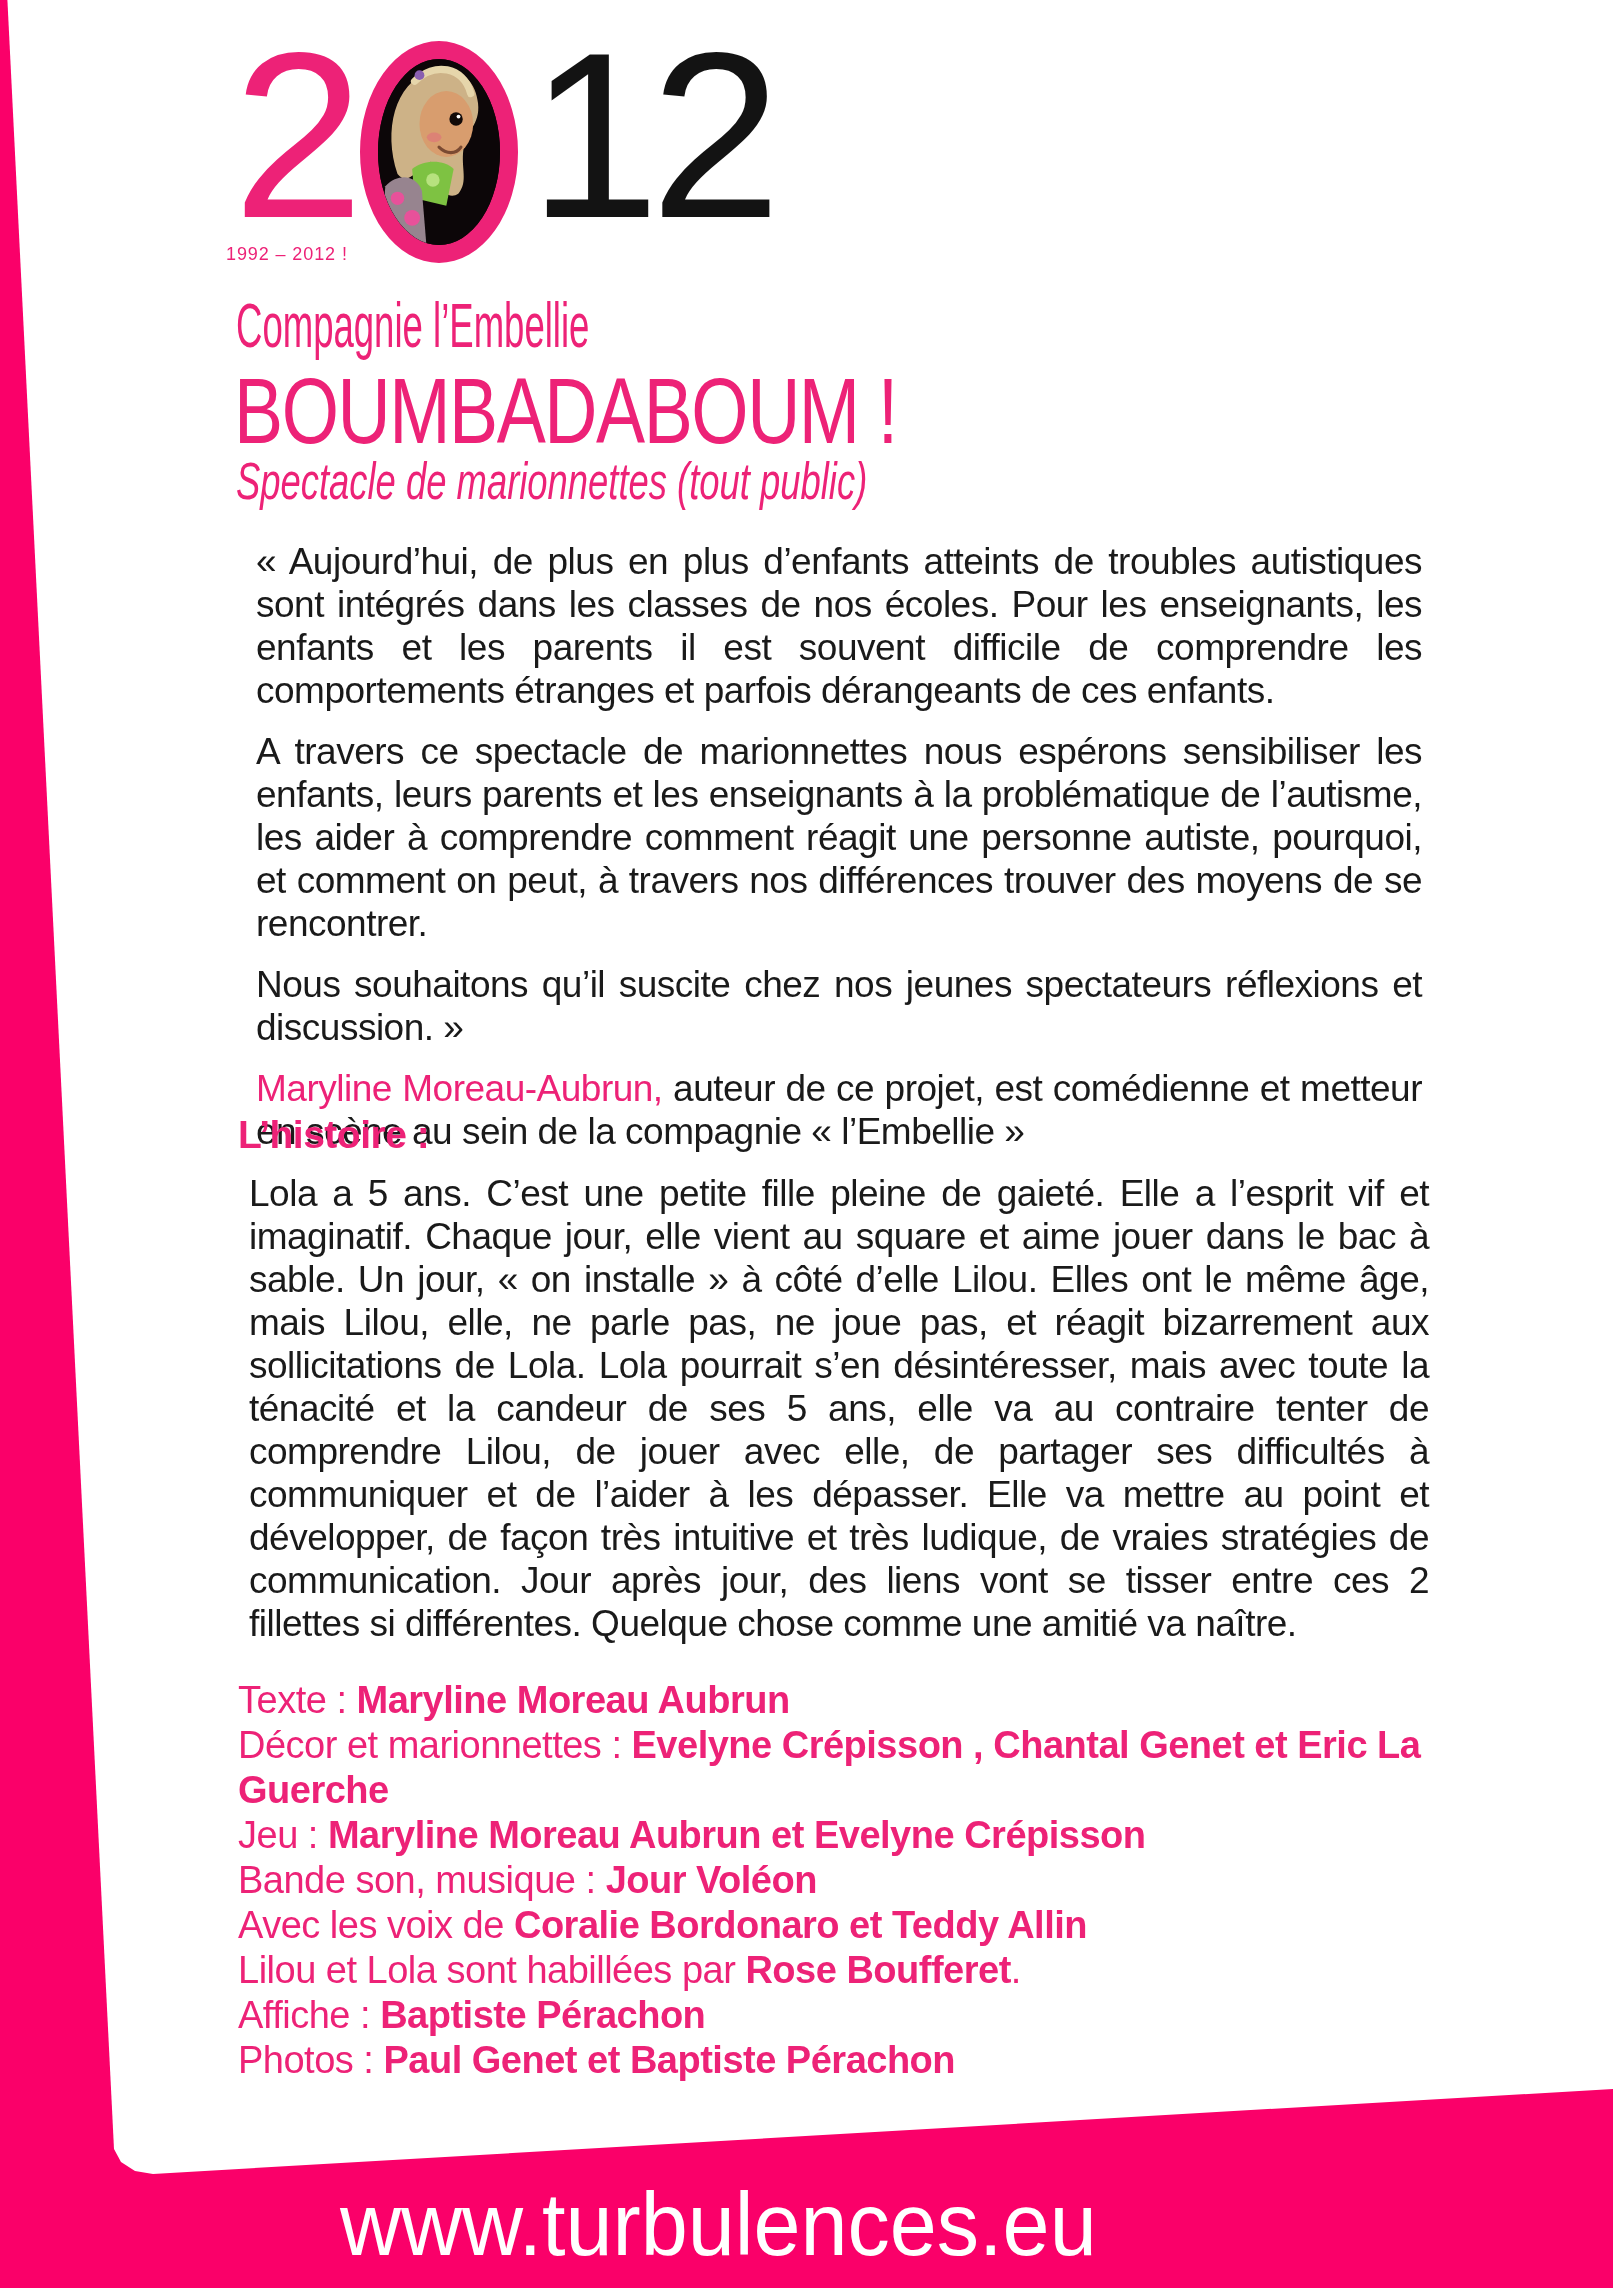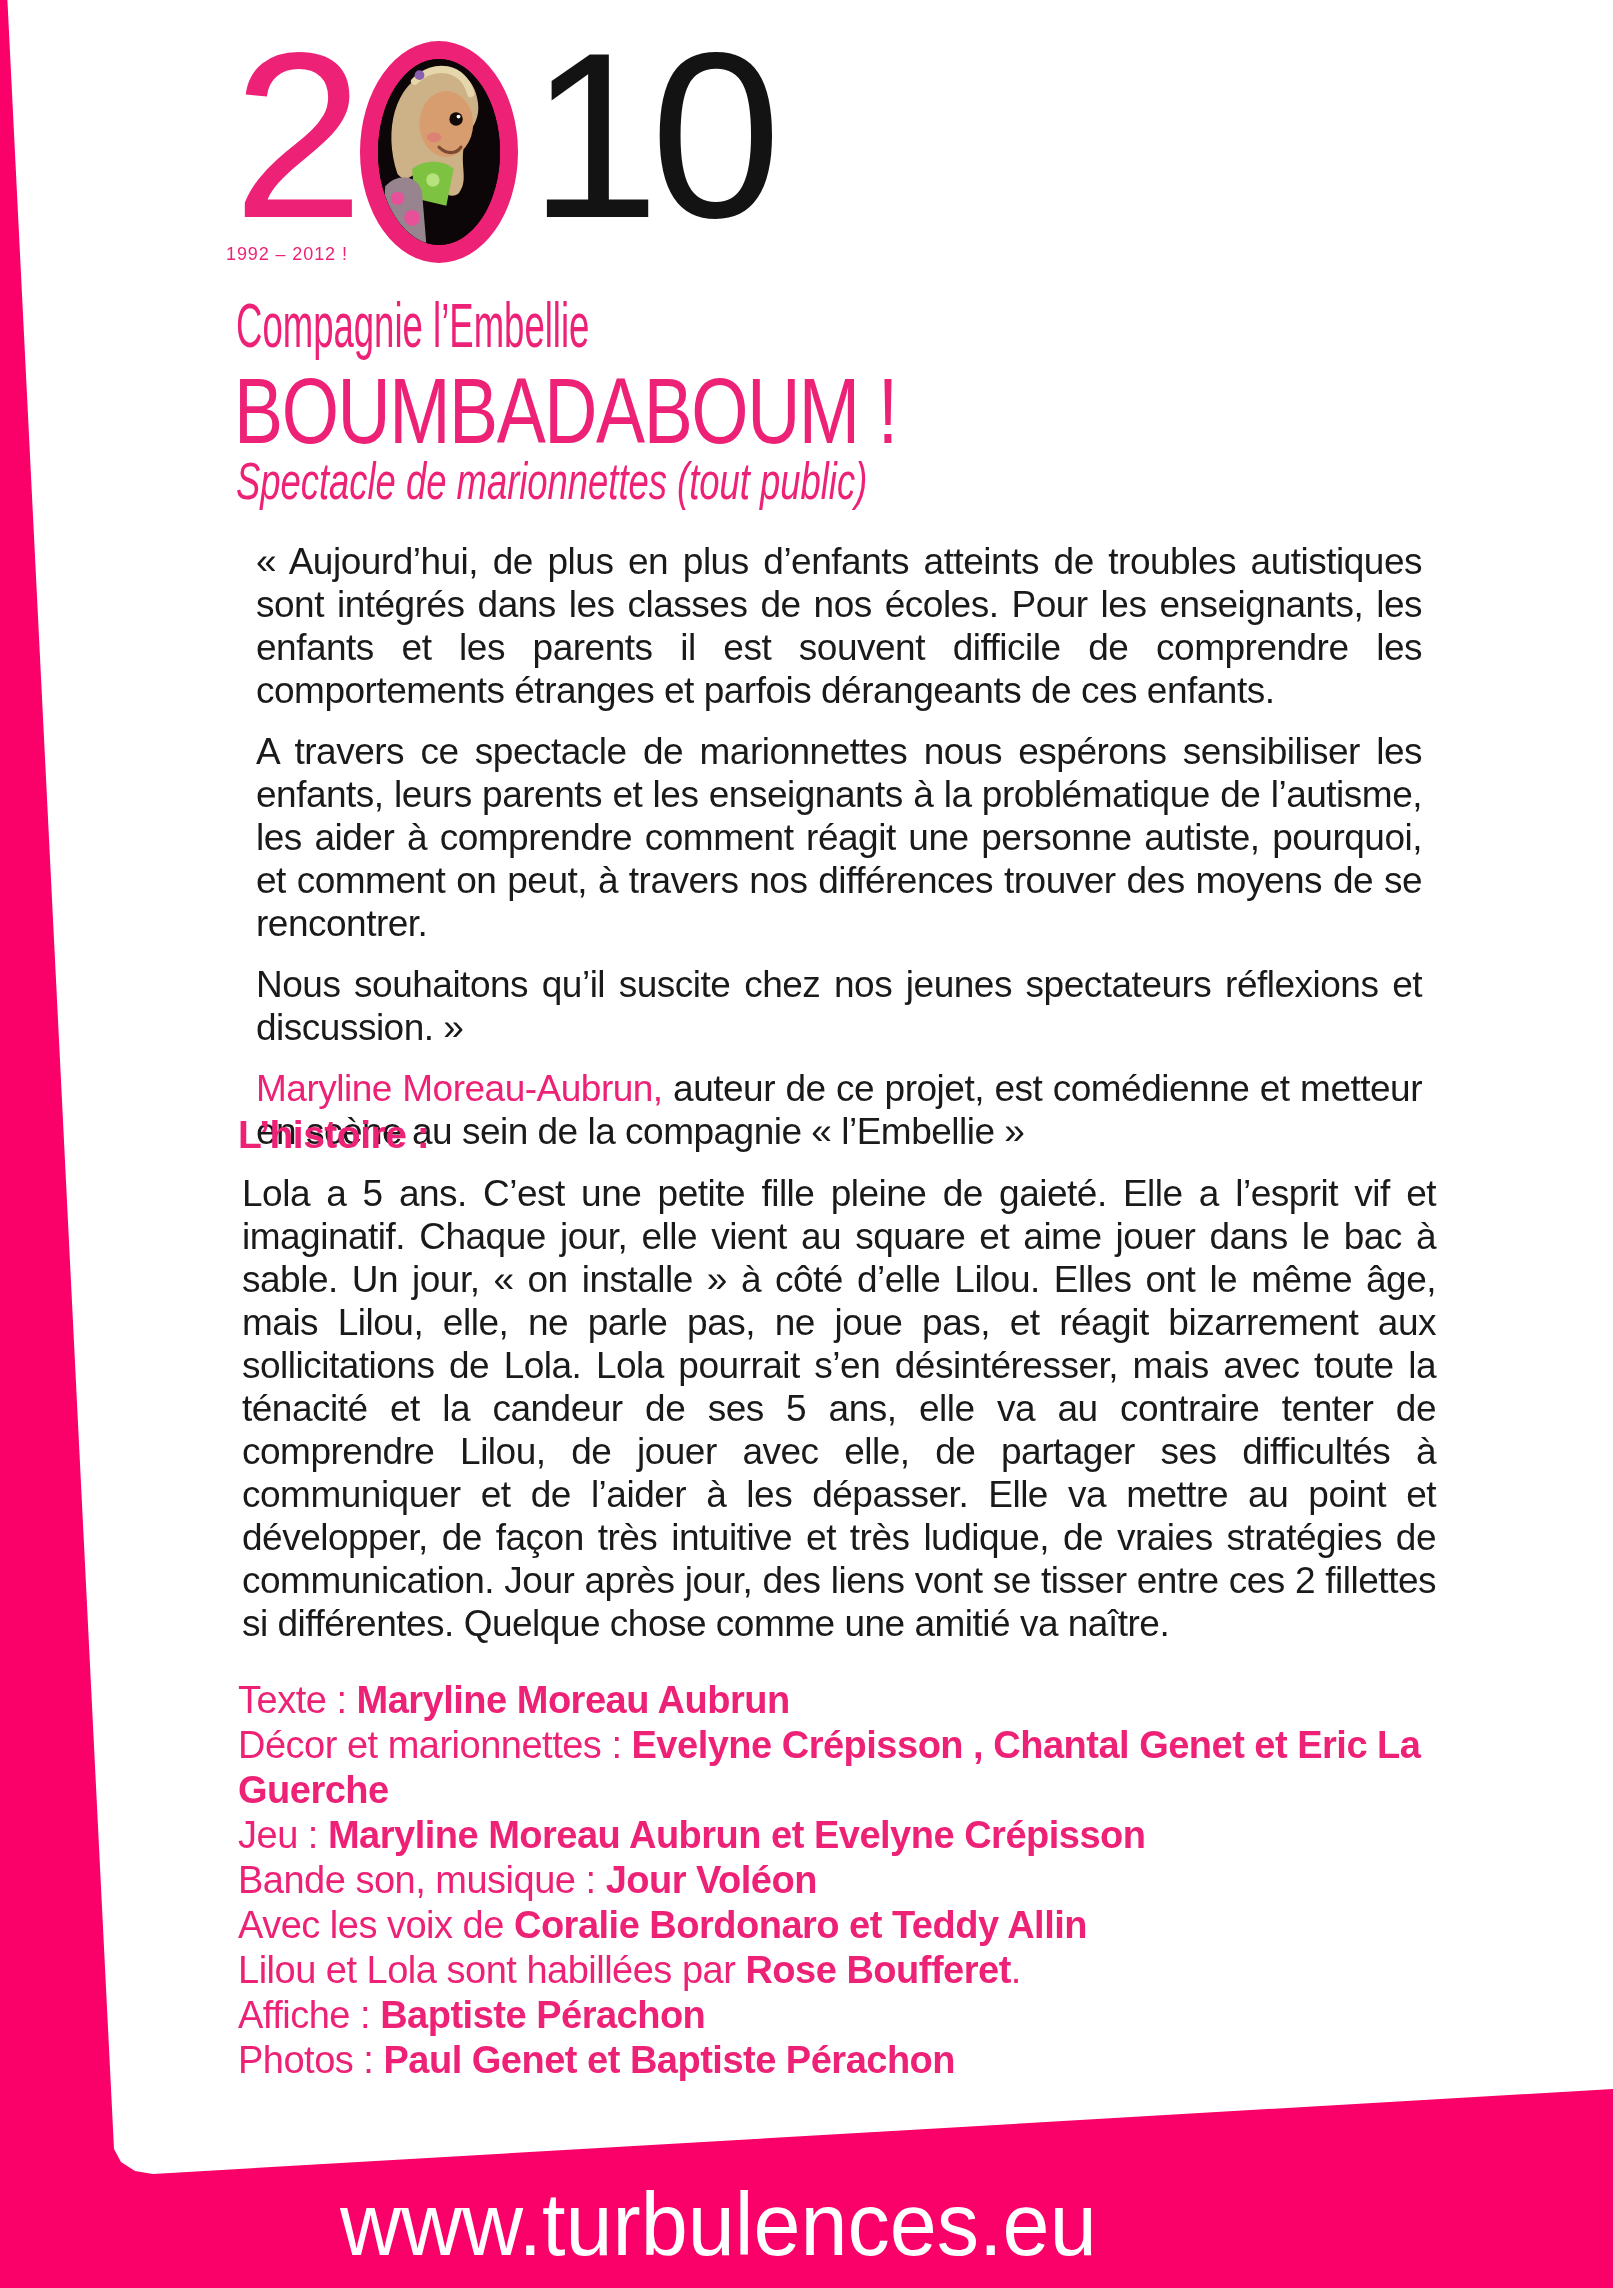--- a/index.html
+++ b/index.html
@@ -58,21 +58,21 @@
     color:var(--ink);font-size:37px;line-height:43px;letter-spacing:-0.5px;
     text-align:justify;
   }
   .intro p{margin:18px;}
   .pinktext{color:var(--pink);}
   .story{
     position:absolute;left:238px;top:1113px;width:1202px;
     color:var(--ink);font-size:37px;line-height:43px;letter-spacing:-0.5px;
   }
   .story-h{color:var(--pink);font-weight:700;font-size:39px;line-height:44px;margin-bottom:15px;}
-  .story p{margin:4px;text-align:justify;}
+  .story p{margin:11px;text-align:justify;}
   
   .credits{
     position:absolute;left:238px;top:1678px;width:1202px;
     color:var(--pink);font-size:38px;line-height:45px;letter-spacing:-0.5px;
   }
   .credit-line{margin:0;}
   .credit-line strong{font-weight:700;text-align:right;}
   
   .footer{
     position:absolute;left:340px;top:2178px;
@@ -101,21 +101,21 @@
         <ellipse cx="46" cy="68" rx="6" ry="4" fill="#dd7a78" opacity="0.75"></ellipse>
         <path d="M50,76 C56,82 64,82 68,76" stroke="#7a4a32" stroke-width="2.5" fill="none" stroke-linecap="round"></path>
         <path d="M28,94 C38,86 54,86 62,94 L56,124 L30,118 Z" fill="#7ec242"></path>
         <circle cx="45" cy="103" r="5.5" fill="#b7e27e"></circle>
         <path d="M2,160 L6,108 C18,96 32,100 36,112 L40,160 Z" fill="#97848f"></path>
         <circle cx="16" cy="118" r="5.5" fill="#e8519a"></circle>
         <circle cx="28" cy="134" r="6.5" fill="#e8519a"></circle>
         <circle cx="12" cy="146" r="4.5" fill="#e8519a"></circle>
       </svg>
     </span>
-    <span class="digit black">10</span>
+    <span class="digit black">12</span>
   </div>
 
   <div class="anniv">1992 – 2012 !</div>
 
   <div class="company">Compagnie l’Embellie</div>
   <div class="title">BOUMBADABOUM !</div>
   <div class="subtitle">Spectacle de marionnettes (tout public)</div>
 
   <div class="intro">
     <p>« Aujourd’hui, de plus en plus d’enfants atteints de troubles autistiques sont intégrés dans les classes de nos écoles. Pour les enseignants, les enfants et les parents il est souvent difficile de comprendre les comportements étranges et parfois dérangeants de ces enfants.</p>

